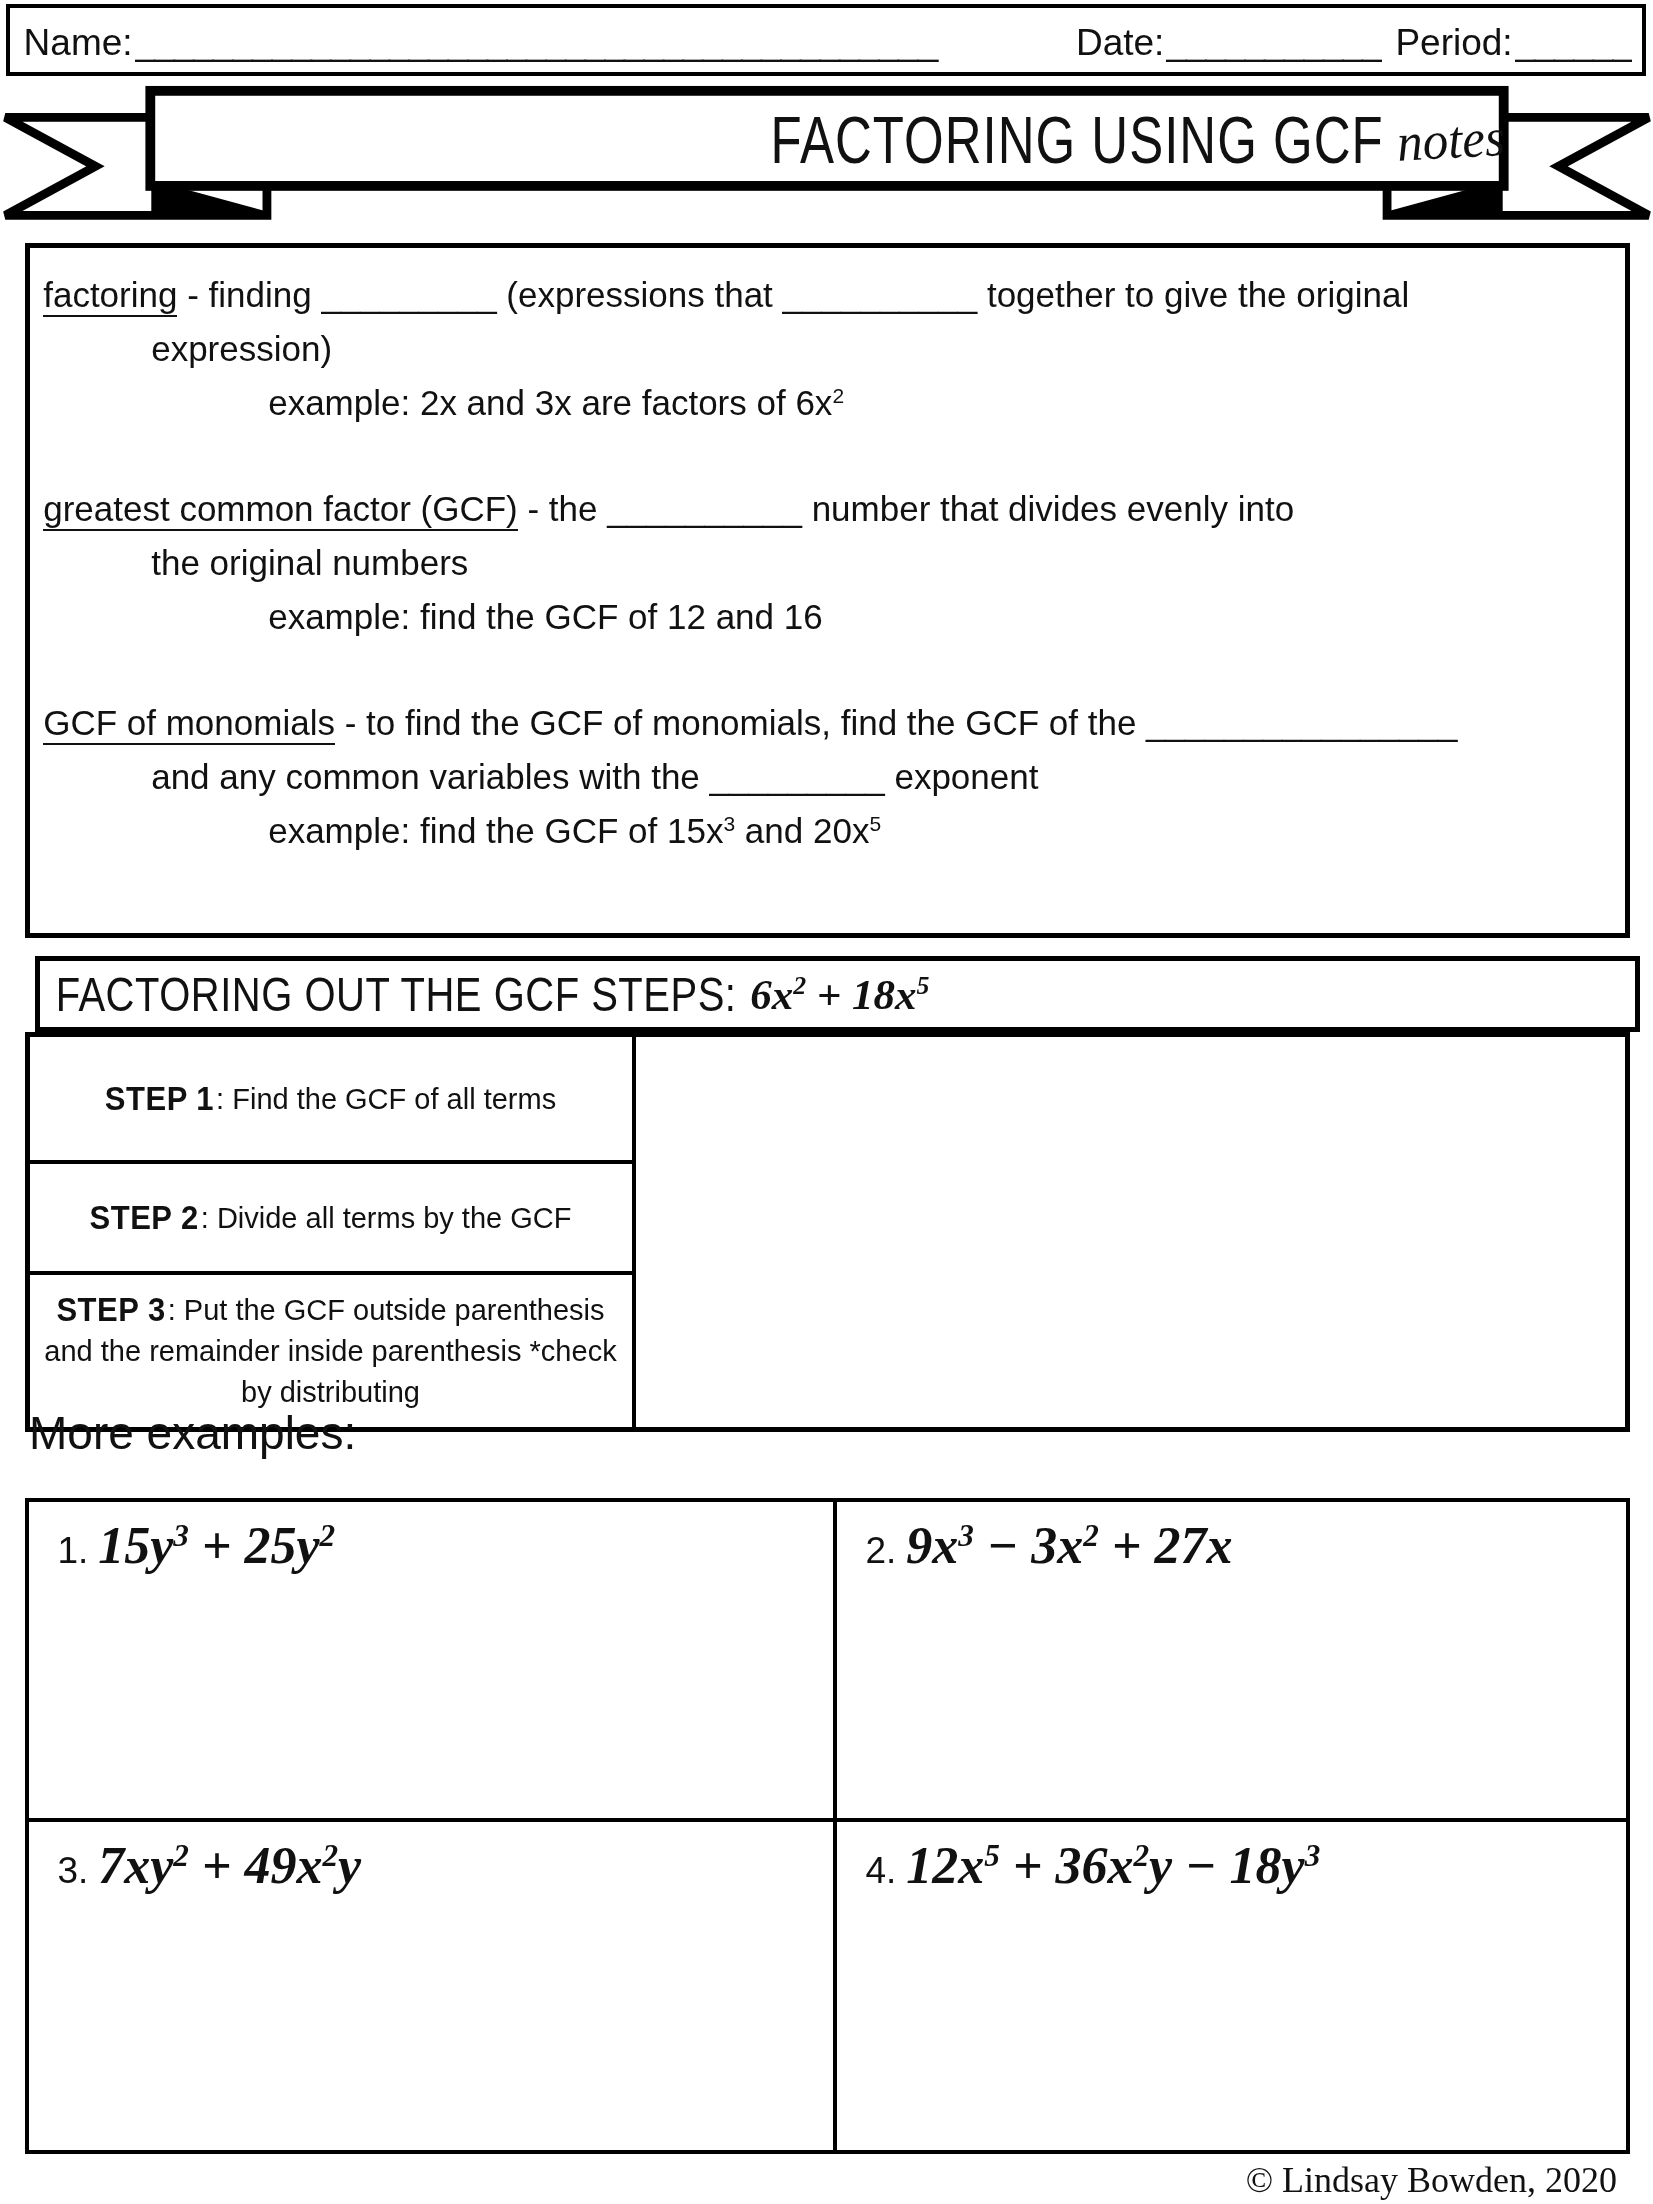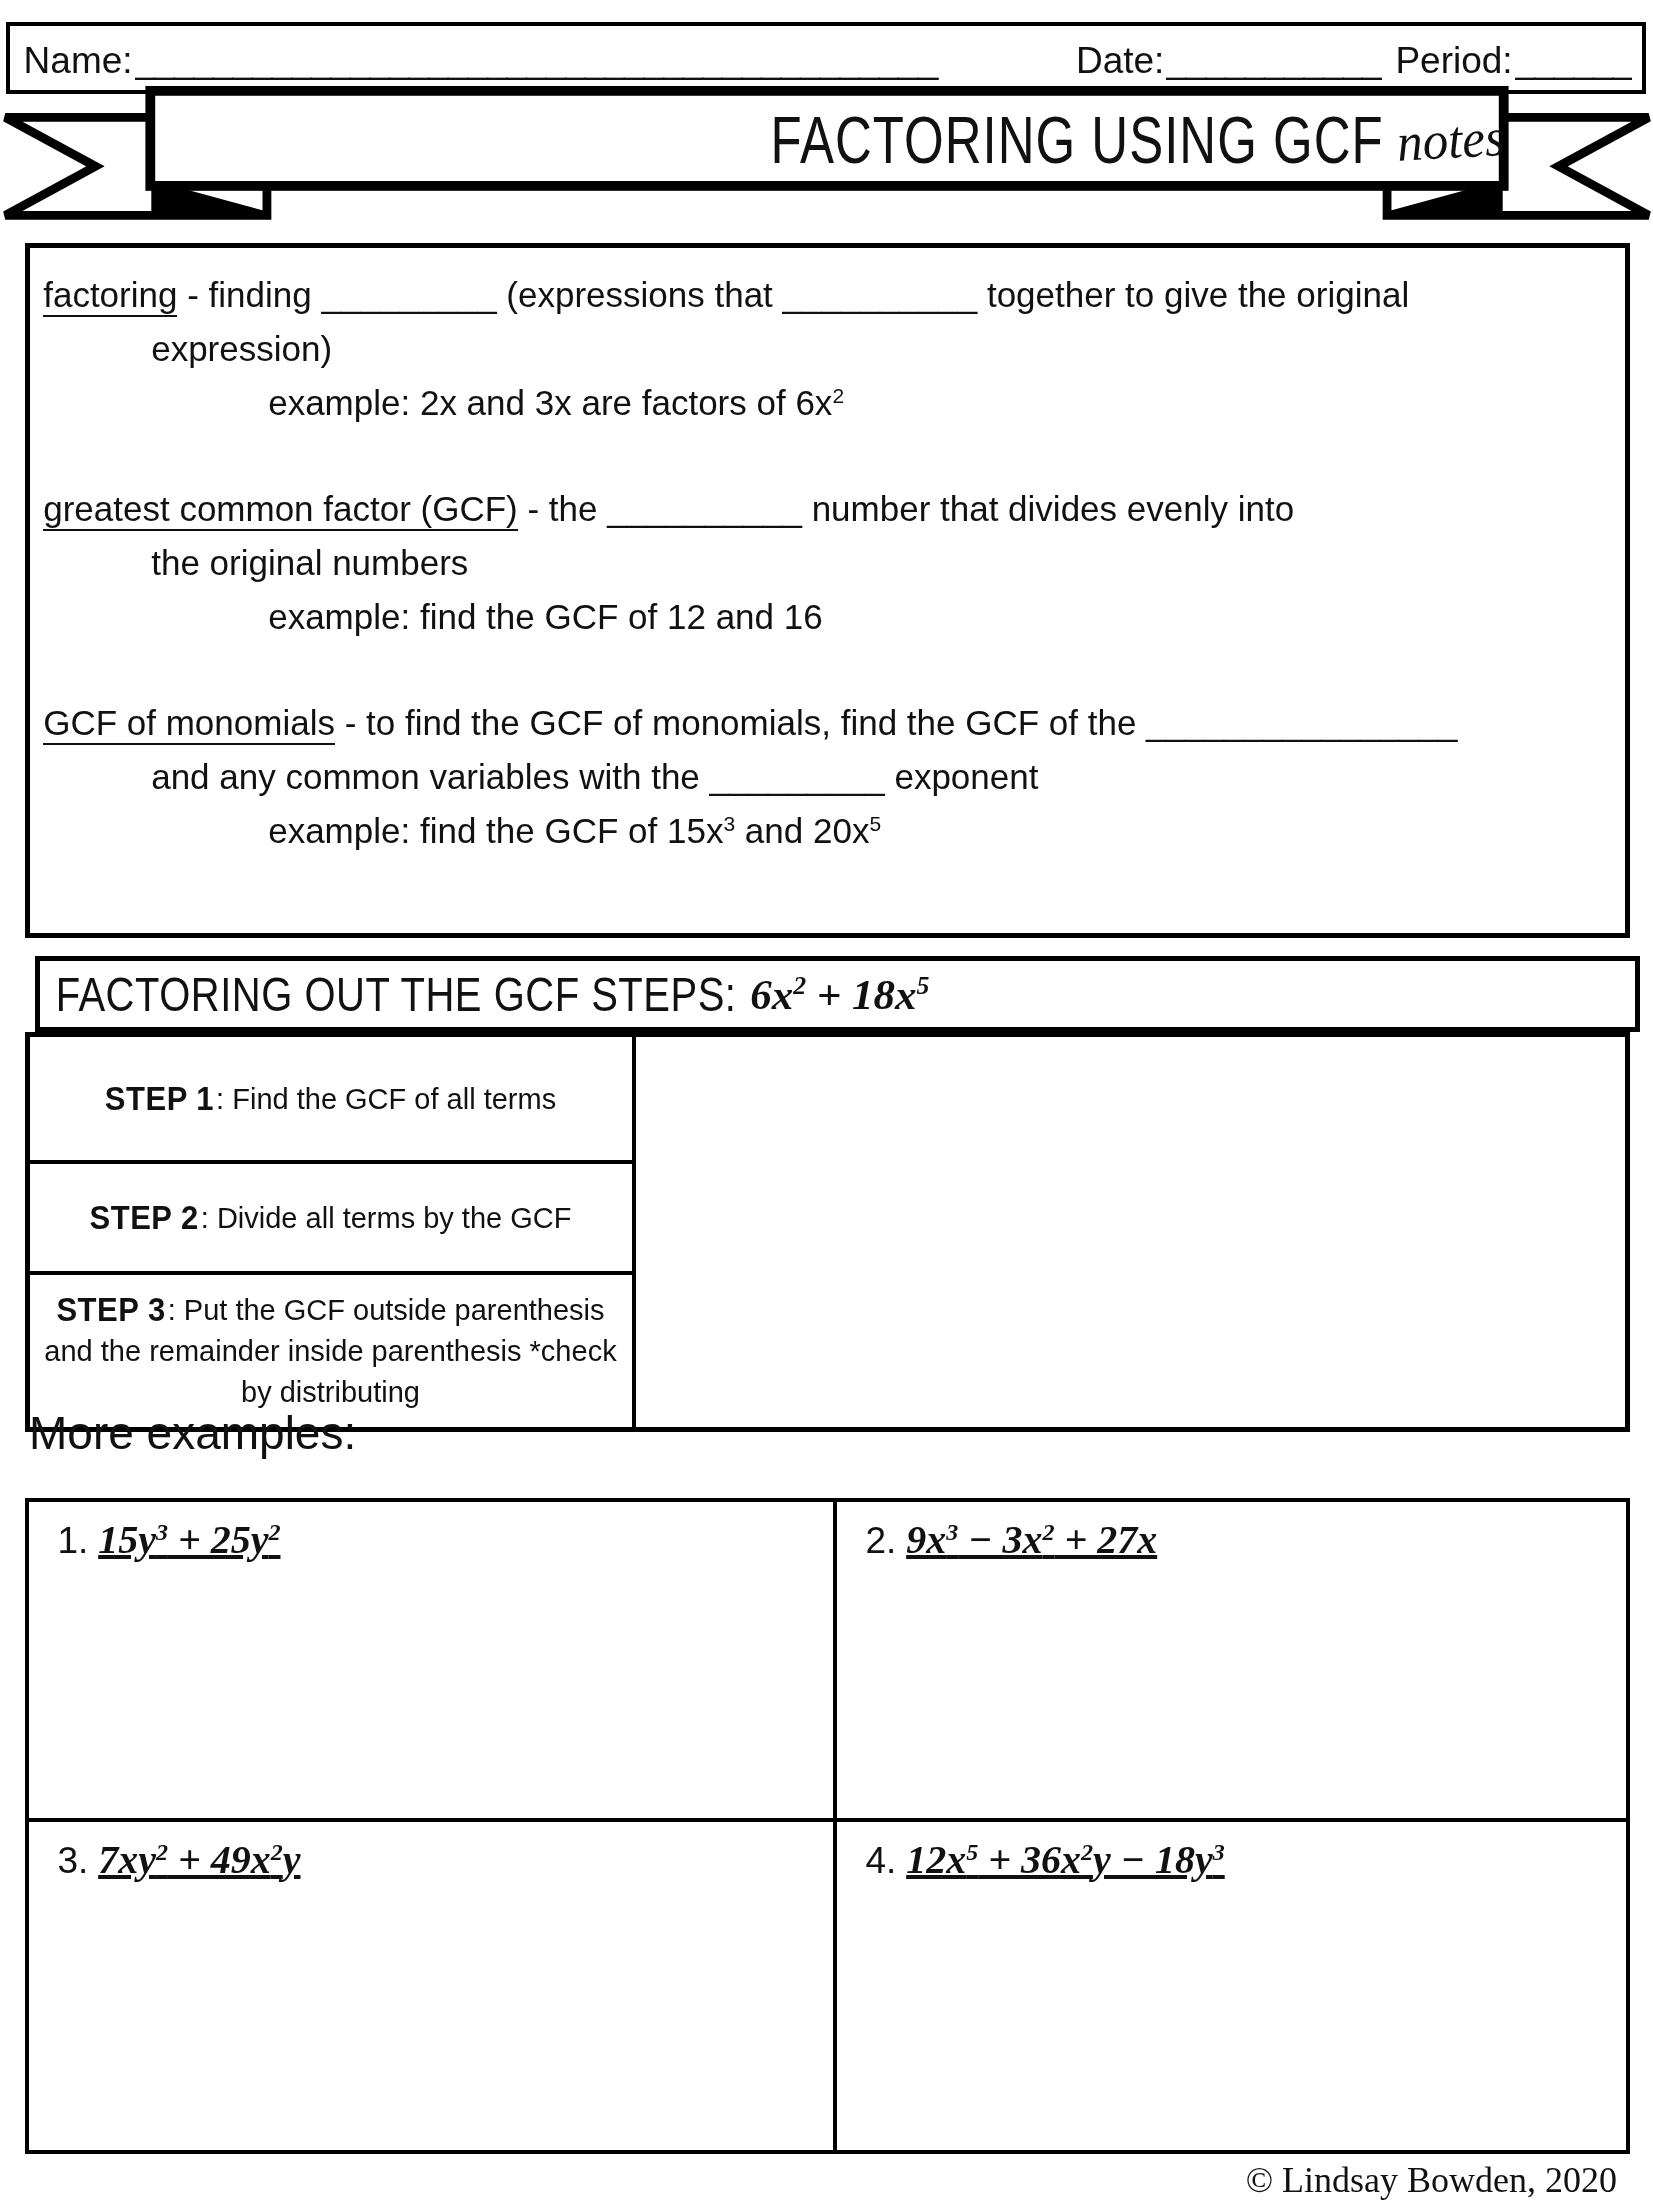--- a/index.html
+++ b/index.html
@@ -12,21 +12,20 @@
     font-family:"Liberation Sans", sans-serif;
     overflow:hidden;
   }
   
   .name-bar{
     position:absolute; left:5.9px; top:3.9px; width:1640px; height:72px;
     border:4.9px solid #000; box-sizing:border-box;
     display:flex; align-items:center;
     font-size:37px; white-space:nowrap; overflow:hidden;
     padding:5.9px 9.8px 0 13.7px;
-    margin-top:18px;
   }
   .name-bar .blank{letter-spacing:-1px; overflow:hidden;}
   .name-bar .lbl{padding-right:2px;}
   .grow{flex:1 1 auto; overflow:hidden;}
   
   .banner{position:absolute; left:0; top:84px; width:1654px; height:147px;}
   .banner svg{position:absolute; left:0; top:0;}
   .banner-title{
     position:absolute; left:149px; top:9.8px; width:1356px; height:93px;
     display:flex; align-items:center; justify-content:flex-end; gap:13.7px;
@@ -83,21 +82,21 @@
   .more-label{position:absolute; left:29px; top:1406px; font-size:46px;}
   .examples-table{
     position:absolute; left:24.5px; top:1498px; width:1605px; height:656px;
     border:4.9px solid #000; box-sizing:border-box;
     display:grid; grid-template-columns:804px 1fr; grid-template-rows:316px 1fr;
   }
   .example-cell{box-sizing:border-box; padding:13.7px 0 0 29px; white-space:nowrap; overflow:hidden;}
   .cell-right{border-left:4.9px solid #000;}
   .cell-bottom{border-top:4.9px solid #000;}
   .example-number{font-size:37px; padding-right:9.8px;}
-  .example-expression{font-size:40px;text-decoration:underline;}
+  .example-expression{font-size:52px;}
   
   .footer{
     position:absolute; right:37px; top:2159px;
     font-family:"Liberation Serif", serif; font-size:36px;
   }
 </style>
 </head>
 <body>
 
 <div class="page">

